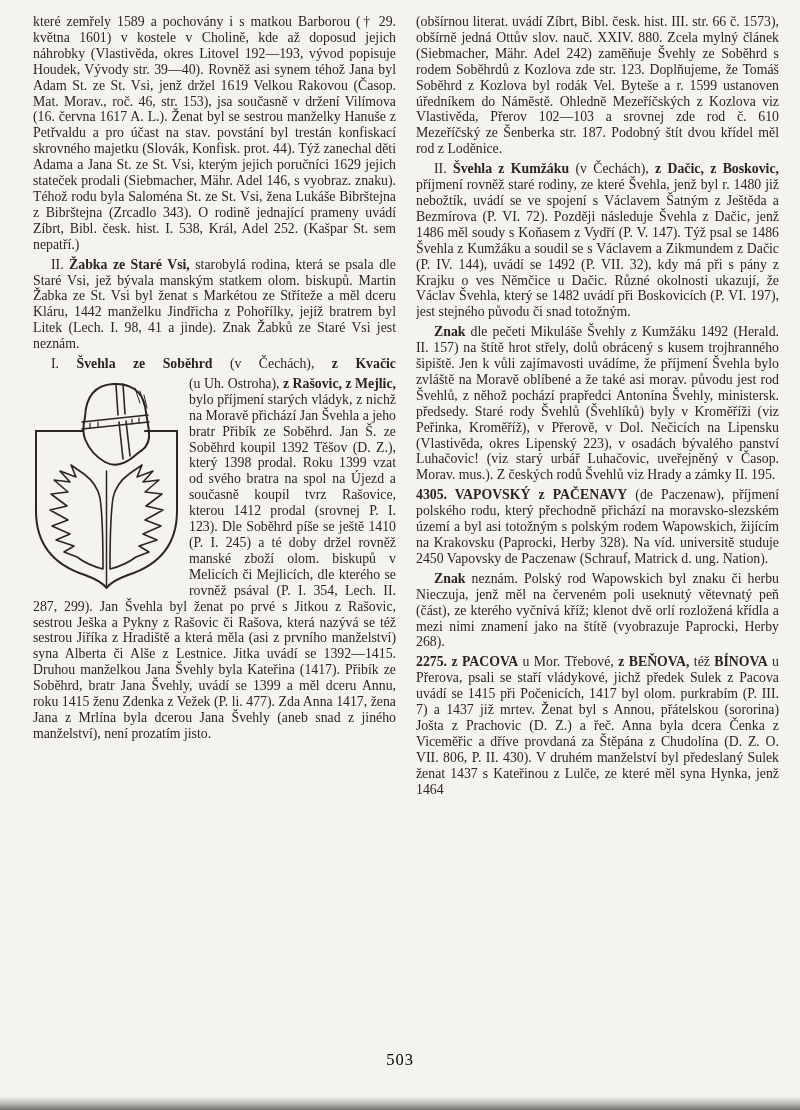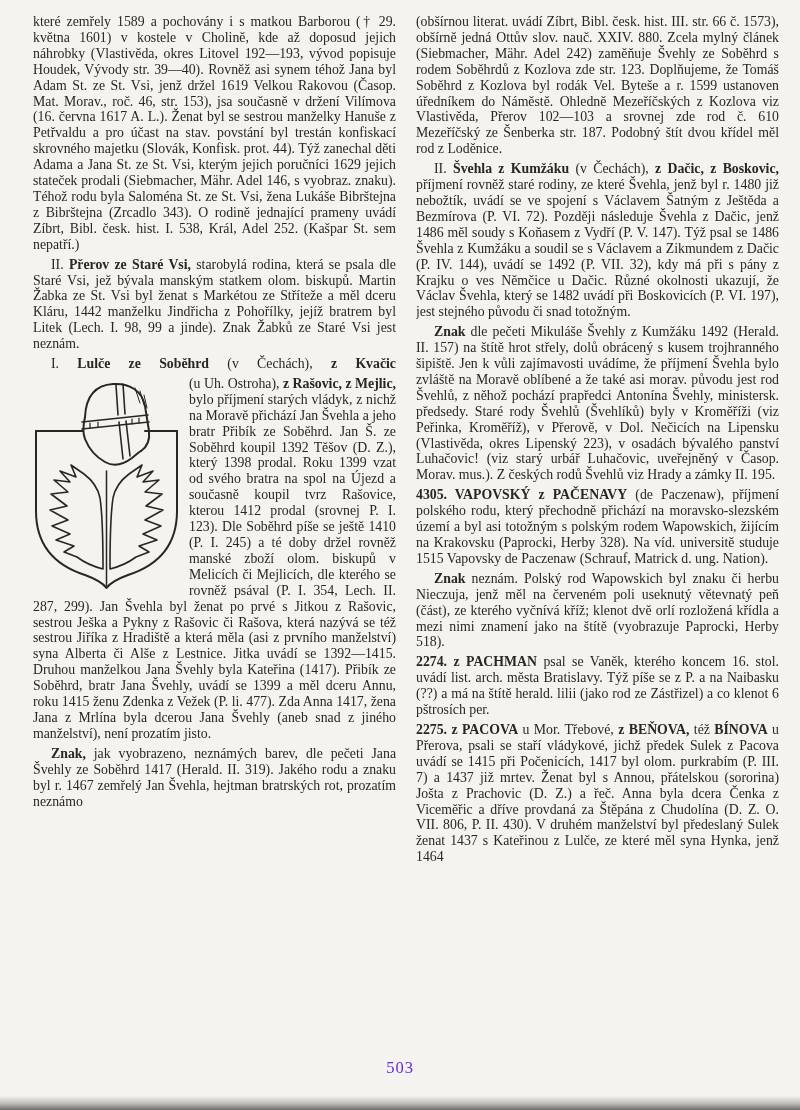--- a/index.html
+++ b/index.html
@@ -25,41 +25,41 @@
   .indent { text-indent:18px; }
   .entry { margin-top:17px; }
   .headline { text-align-last:justify; }
   b { font-weight:bold; }
   .figure {
     float:left; width:148px; height:212px;
     margin:3px 8px 1px 0;
   }
   .figure svg { display:block; }
   .page-number {
-    position:absolute; left:0; right:0; bottom:32px;
-    text-align:center; font-size:16.5px; letter-spacing:1px; color:#6d28d9;
+    position:absolute; left:0; right:0; bottom:40px;
+    text-align:center; font-size:16.5px; letter-spacing:1px; color:#000000;
   }
   .scan-edge {
     position:absolute; left:0; right:0; bottom:0; height:14px;
     background:linear-gradient(to bottom,
       rgba(135,132,128,0) 0%,
       rgba(120,117,113,0.45) 55%,
       rgba(78,76,73,0.8) 100%);
   }
 </style>
 </head>
 <body>
 
 <div class="page">
   <div class="columns">
 
     <div class="col">
       <p class="para"><span>které zemřely 1589 a pochovány i s matkou Barborou († 29. května 1601) v kostele v Cholině, kde až doposud jejich náhrobky (Vlastivěda, okres Litovel 192—193, vývod popisuje Houdek, Vývody str. 39—40). Rovněž asi synem téhož Jana byl Adam St. ze St. Vsi, jenž držel 1619 Velkou Rakovou (Časop. Mat. Morav., roč. 46, str. 153), jsa současně v držení Vilímova (16. června 1617 A. L.). Ženat byl se sestrou manželky Hanuše z Petřvaldu a pro účast na stav. povstání byl trestán konfiskací skrovného majetku (Slovák, Konfisk. prot. 44). Týž zanechal děti Adama a Jana St. ze St. Vsi, kterým jejich poručníci 1629 jejich stateček prodali (Siebmacher, Mähr. Adel 146, s vyobraz. znaku). Téhož rodu byla Saloména St. ze St. Vsi, žena Lukáše Bibrštejna z Bibrštejna (Zrcadlo 343). O rodině jednající prameny uvádí Zíbrt, Bibl. česk. hist. I. 538, Král, Adel 252. (Kašpar St. sem nepatří.)</span></p>
-      <p class="para indent"><span>II. </span><b>Přerov ze Staré Vsi,</b><span> starobylá rodina, která se psala dle Staré Vsi, jež bývala manským statkem olom. biskupů. Martin Žabka ze St. Vsi byl ženat s Markétou ze Stříteže a měl dceru Kláru, 1442 manželku Jindřicha z Pohořílky, jejíž bratrem byl Litek (Lech. I. 98, 99 a jinde). Znak Žabků ze Staré Vsi jest neznám.</span></p>
-      <p class="para indent headline"><span>I. </span><b>Lulče ze Soběhrd</b><span> (v Čechách), </span><b>z Kvačic</b></p>
+      <p class="para indent"><span>II. </span><b>Žabka ze Staré Vsi,</b><span> starobylá rodina, která se psala dle Staré Vsi, jež bývala manským statkem olom. biskupů. Martin Žabka ze St. Vsi byl ženat s Markétou ze Stříteže a měl dceru Kláru, 1442 manželku Jindřicha z Pohořílky, jejíž bratrem byl Litek (Lech. I. 98, 41 a jinde). Znak Žabků ze Staré Vsi jest neznám.</span></p>
+      <p class="para indent headline"><span>I. </span><b>Švehla ze Soběhrd</b><span> (v Čechách), </span><b>z Kvačic</b></p>
       <div class="para">
         <span class="figure">
           <svg viewBox="0 0 148 212" width="148" height="212" xmlns="http://www.w3.org/2000/svg">
             <g fill="none" stroke="#2b2620" stroke-width="2" stroke-linecap="round" stroke-linejoin="round">
 
               <path d="M3 52 L3 132 C3 168 24 187 52 196 C63 200 70 204 73.5 209 C77 204 84 200 95 196 C123 187 144 168 144 132 L144 52"></path>
               <path d="M3 52 L50 52 M112 52 L144 52"></path>
               <path d="M73.5 92 L73.5 207" stroke-width="1.5"></path>
 
               <path stroke-width="1.6" d="M70 190 C62 188 52 184 44 178 L31 173 L41 167 L23 161 L37 155 L19 147 L35 141 L17 131 L34 127 L18 115 L35 113 L21 101 L37 103 L27 92 L43 98 L38 86 L51 95 C59 101 65 109 67 119 C70 139 70 168 70 190 Z"></path>
@@ -74,30 +74,28 @@
 
               <path d="M83 6 L85 36 M90 5 L92 35" stroke-width="1.6"></path>
               <path d="M86 43 L90 80 M93 42 L97 77" stroke-width="1.6"></path>
 
               <path d="M102 9 L107 24 M107 12 L111 26 M111 16 L114 29" stroke-width="1"></path>
             </g>
           </svg>
         </span>
         <span><span>(u Uh. Ostroha), </span><b>z Rašovic, z Mejlic,</b><span> bylo příjmení starých vládyk, z nichž na Moravě přichází Jan Švehla a jeho bratr Přibík ze Soběhrd. Jan Š. ze Soběhrd koupil 1392 Těšov (D. Z.), který 1398 prodal. Roku 1399 vzat od svého bratra na spol na Újezd a současně koupil tvrz Rašovice, kterou 1412 prodal (srovnej P. I. 123). Dle Soběhrd píše se ještě 1410 (P. I. 245) a té doby držel rovněž manské zboží olom. biskupů v Melicích či Mejlicích, dle kterého se rovněž psával (P. I. 354, Lech. II. 287, 299). Jan Švehla byl ženat po prvé s Jitkou z Rašovic, sestrou Ješka a Pykny z Rašovic či Rašova, která nazývá se též sestrou Jiříka z Hradiště a která měla (asi z prvního manželství) syna Alberta či Alše z Lestnice. Jitka uvádí se 1392—1415. Druhou manželkou Jana Švehly byla Kateřina (1417). Přibík ze Soběhrd, bratr Jana Švehly, uvádí se 1399 a měl dceru Annu, roku 1415 ženu Zdenka z Vežek (P. li. 477). Zda Anna 1417, žena Jana z Mrlína byla dcerou Jana Švehly (aneb snad z jiného manželství), není prozatím jisto.</span></span>
       </div>
-      <p class="para indent"><b>Znak,</b><span> jak vyobrazeno, neznámých barev, dle pečeti Jana Švehly ze Soběhrd 1417 (Herald. II. 319). Jakého rodu a znaku byl r. 1467 zemřelý Jan Švehla, hejtman bratrských rot, prozatím neznámo</span></p>
     </div>
 
     <div class="col">
       <p class="para"><span>(obšírnou literat. uvádí Zíbrt, Bibl. česk. hist. III. str. 66 č. 1573), obšírně jedná Ottův slov. nauč. XXIV. 880. Zcela mylný článek (Siebmacher, Mähr. Adel 242) zaměňuje Švehly ze Soběhrd s rodem Soběhrdů z Kozlova zde str. 123. Doplňujeme, že Tomáš Soběhrd z Kozlova byl rodák Vel. Byteše a r. 1599 ustanoven úředníkem do Náměstě. Ohledně Mezeříčských z Kozlova viz Vlastivěda, Přerov 102—103 a srovnej zde rod č. 610 Mezeříčský ze Šenberka str. 187. Podobný štít dvou křídel měl rod z Loděnice.</span></p>
       <p class="para indent"><span>II. </span><b>Švehla z Kumžáku</b><span> (v Čechách), </span><b>z Dačic, z Boskovic,</b><span> příjmení rovněž staré rodiny, ze které Švehla, jenž byl r. 1480 již nebožtík, uvádí se ve spojení s Václavem Šatným z Ještěda a Bezmírova (P. VI. 72). Později následuje Švehla z Dačic, jenž 1486 měl soudy s Koňasem z Vydří (P. V. 147). Týž psal se 1486 Švehla z Kumžáku a soudil se s Václavem a Zikmundem z Dačic (P. IV. 144), uvádí se 1492 (P. VII. 32), kdy má při s pány z Krajku o ves Němčice u Dačic. Různé okolnosti ukazují, že Václav Švehla, který se 1482 uvádí při Boskovicích (P. VI. 197), jest stejného původu či snad totožným.</span></p>
       <p class="para indent"><b>Znak</b><span> dle pečeti Mikuláše Švehly z Kumžáku 1492 (Herald. II. 157) na štítě hrot střely, dolů obrácený s kusem trojhranného šipiště. Jen k vůli zajímavosti uvádíme, že příjmení Švehla bylo zvláště na Moravě oblíbené a že také asi morav. původu jest rod Švehlů, z něhož pochází prapředci Antonína Švehly, ministersk. předsedy. Staré rody Švehlů (Švehlíků) byly v Kroměříži (viz Peřinka, Kroměříž), v Přerově, v Dol. Nečicích na Lipensku (Vlastivěda, okres Lipenský 223), v osadách bývalého panství Luhačovic! (viz starý urbář Luhačovic, uveřejněný v Časop. Morav. mus.). Z českých rodů Švehlů viz Hrady a zámky II. 195.</span></p>
-      <p class="para entry"><b>4305. VAPOVSKÝ z PAČENAVY</b><span> (de Paczenaw), příjmení polského rodu, který přechodně přichází na moravsko-slezském území a byl asi totožným s polským rodem Wapowskich, žijícím na Krakovsku (Paprocki, Herby 328). Na víd. universitě studuje 1515 Vapovsky de Paczenaw (Schrauf, Matrick d. ung. Nation).</span></p>
-      <p class="para indent"><b>Znak</b><span> neznám. Polský rod Wapowskich byl znaku či herbu Nieczuja, jenž měl na červeném poli useknutý větevnatý peň (část), ze kterého vyčnívá kříž; klenot dvě orlí rozložená křídla a mezi nimi znamení jako na štítě (vyobrazuje Paprocki, Herby 518).</span></p>
-      <p class="para entry"><b>2274. z PACHMAN</b><span> psal se Vaněk, kterého koncem 16. stol. uvádí list. arch. města Bratislavy. Týž píše se z P. a na Naibasku (??) a má na štítě herald. lilii (jako rod ze Zástřizel) a co klenot 6 pštrosích per.</span></p>
+      <p class="para entry"><b>4305. VAPOVSKÝ z PAČENAVY</b><span> (de Paczenaw), příjmení polského rodu, který přechodně přichází na moravsko-slezském území a byl asi totožným s polským rodem Wapowskich, žijícím na Krakovsku (Paprocki, Herby 328). Na víd. universitě studuje 2450 Vapovsky de Paczenaw (Schrauf, Matrick d. ung. Nation).</span></p>
+      <p class="para indent"><b>Znak</b><span> neznám. Polský rod Wapowskich byl znaku či herbu Nieczuja, jenž měl na červeném poli useknutý větevnatý peň (část), ze kterého vyčnívá kříž; klenot dvě orlí rozložená křídla a mezi nimi znamení jako na štítě (vyobrazuje Paprocki, Herby 268).</span></p>
       <p class="para entry"><b>2275. z PACOVA</b><span> u Mor. Třebové, </span><b>z BEŇOVA,</b><span> též </span><b>BÍNOVA</b><span> u Přerova, psali se staří vládykové, jichž předek Sulek z Pacova uvádí se 1415 při Počenicích, 1417 byl olom. purkrabím (P. III. 7) a 1437 již mrtev. Ženat byl s Annou, přátelskou (sororina) Jošta z Prachovic (D. Z.) a řeč. Anna byla dcera Čenka z Viceměřic a dříve provdaná za Štěpána z Chudolína (D. Z. O. VII. 806, P. II. 430). V druhém manželství byl předeslaný Sulek ženat 1437 s Kateřinou z Lulče, ze které měl syna Hynka, jenž 1464</span></p>
     </div>
 
   </div>
 
   <div class="page-number">503</div>
   <div class="scan-edge"></div>
 </div>
 
 </body></html>

